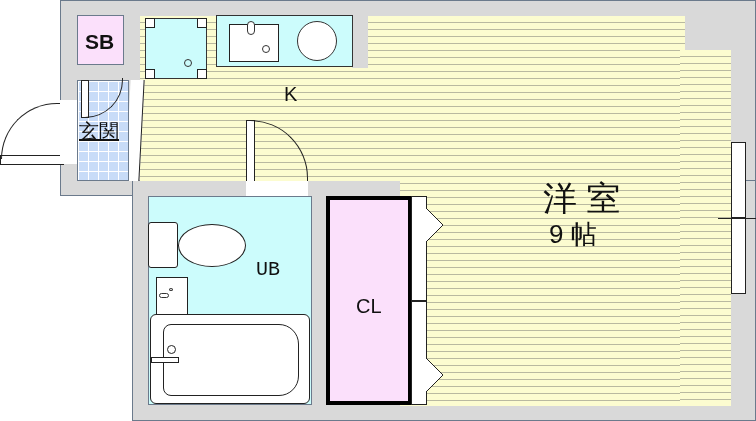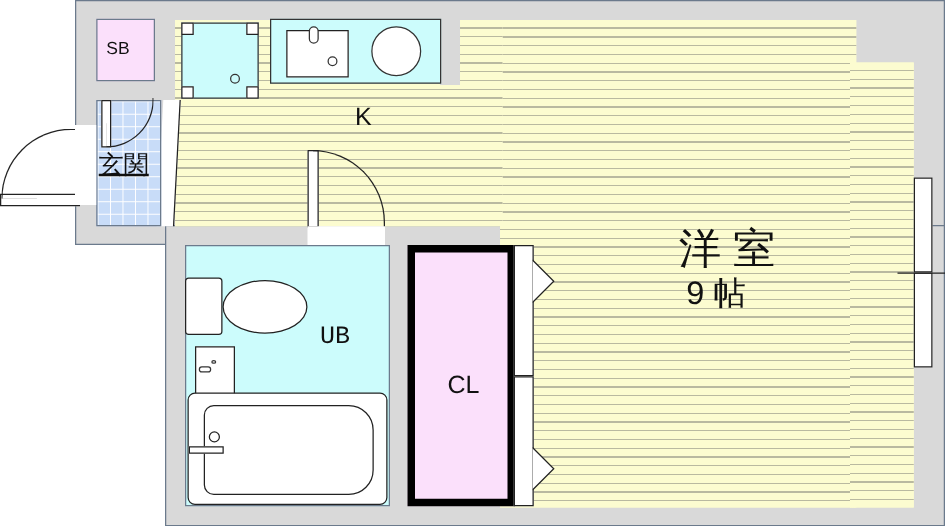--- a/index.html
+++ b/index.html
@@ -37,21 +37,21 @@
 
 <div class="abs" style="left:216px;top:15px;width:137px;height:52px;background:#ccfcfc;border:1px solid #333;">
   <div class="abs white" style="left:12px;top:8px;width:50px;height:38px;">
     <div class="abs" style="left:17px;top:-4px;width:8px;height:14px;border:1px solid #333;border-radius:4px;background:#fff;"></div>
     <div class="abs" style="left:32px;top:20px;width:8px;height:8px;border:1px solid #333;border-radius:50%;"></div>
   </div>
   <div class="abs" style="left:80px;top:5px;width:40px;height:40px;border:1px solid #333;border-radius:50%;background:#fff;"></div>
 </div>
 
 <div class="abs" style="left:77px;top:15px;width:47px;height:50px;background:#fbe0fb;border:1px solid #6b7a8c;">
-  <div class="label" style="left:7px;top:14px;font-size:14px;">SB</div>
+  <div class="label" style="left:7px;top:14px;font-size:21px;font-weight:bold;">SB</div>
 </div>
 
 <div class="abs tile" style="left:77px;top:80px;width:52px;height:101px;border:1px solid #6b7a8c;"></div>
 <div class="abs" style="left:81px;top:80px;width:8px;height:38px;background:#fff;border:1px solid #222;"></div>
 <div class="abs" style="left:85px;top:78px;width:38px;height:40px;border-right:1px solid #222;border-bottom:1px solid #222;border-radius:0 0 40px 0;"></div>
 <div class="label" style="left:79px;top:118px;font-size:20px;text-decoration:underline;">玄関</div>
 
 <div class="abs" style="left:0px;top:155px;width:64px;height:10px;background:#fff;border:1px solid #222;"></div>
 <div class="abs" style="left:1px;top:103px;width:62px;height:56px;border-top:1px solid #222;border-left:1px solid #222;border-radius:62px 0 0 0;"></div>
 <div class="abs" style="left:60px;top:100px;width:17px;height:64px;background:#fff;"></div>
@@ -70,21 +70,21 @@
   <div class="abs" style="left:2px;top:15px;width:10px;height:5px;border:1px solid #333;border-radius:3px;"></div>
   <div class="abs" style="left:12px;top:10px;width:4px;height:3px;border:1px solid #333;border-radius:50%;"></div>
 </div>
 
 <div class="abs white" style="left:150px;top:314px;width:160px;height:90px;border-radius:6px;">
   <div class="abs" style="left:12px;top:9px;width:136px;height:72px;border:1px solid #222;border-radius:8px 20px 20px 8px;"></div>
   <div class="abs" style="left:16px;top:30px;width:9px;height:9px;border:1px solid #222;border-radius:50%;"></div>
   <div class="abs white" style="left:0px;top:42px;width:28px;height:6px;"></div>
 </div>
 
-<div class="abs" style="left:326px;top:196px;width:86px;height:209px;background:#fbe0fb;border:6px solid #000000;">
+<div class="abs" style="left:326px;top:196px;width:86px;height:209px;background:#fbe0fb;border:4px solid #000000;">
   <div class="label" style="left:26px;top:95px;font-size:20px;">CL</div>
 </div>
 <div class="abs" style="left:411px;top:196px;width:16px;height:105px;background:#fff;border:1px solid #222;"></div>
 <div class="abs" style="left:411px;top:301px;width:16px;height:104px;background:#fff;border:1px solid #222;"></div>
 <svg class="abs" style="left:426px;top:196px;" width="24" height="210">
   <polyline points="0,12 17,29 0,46" fill="#fff" stroke="#222" stroke-width="1"></polyline>
   <polyline points="0,162 17,179 0,196" fill="#fff" stroke="#222" stroke-width="1"></polyline>
 </svg>
 
 <div class="label" style="left:543px;top:176px;font-size:34px;">洋 室</div>

